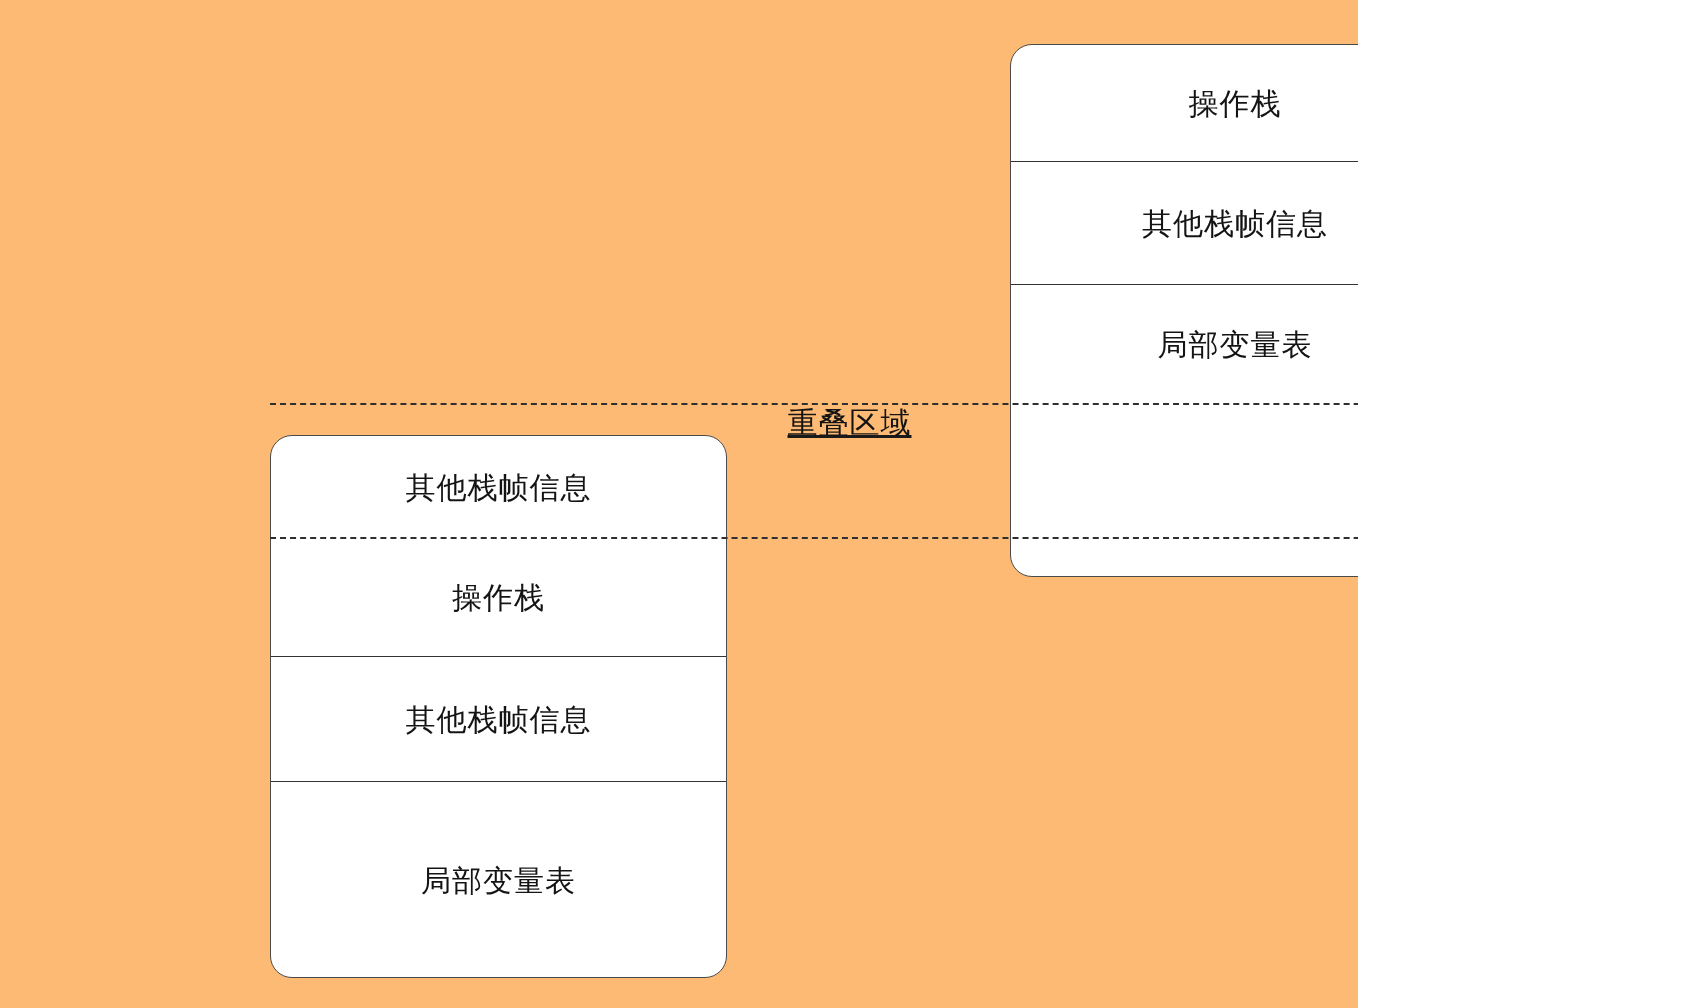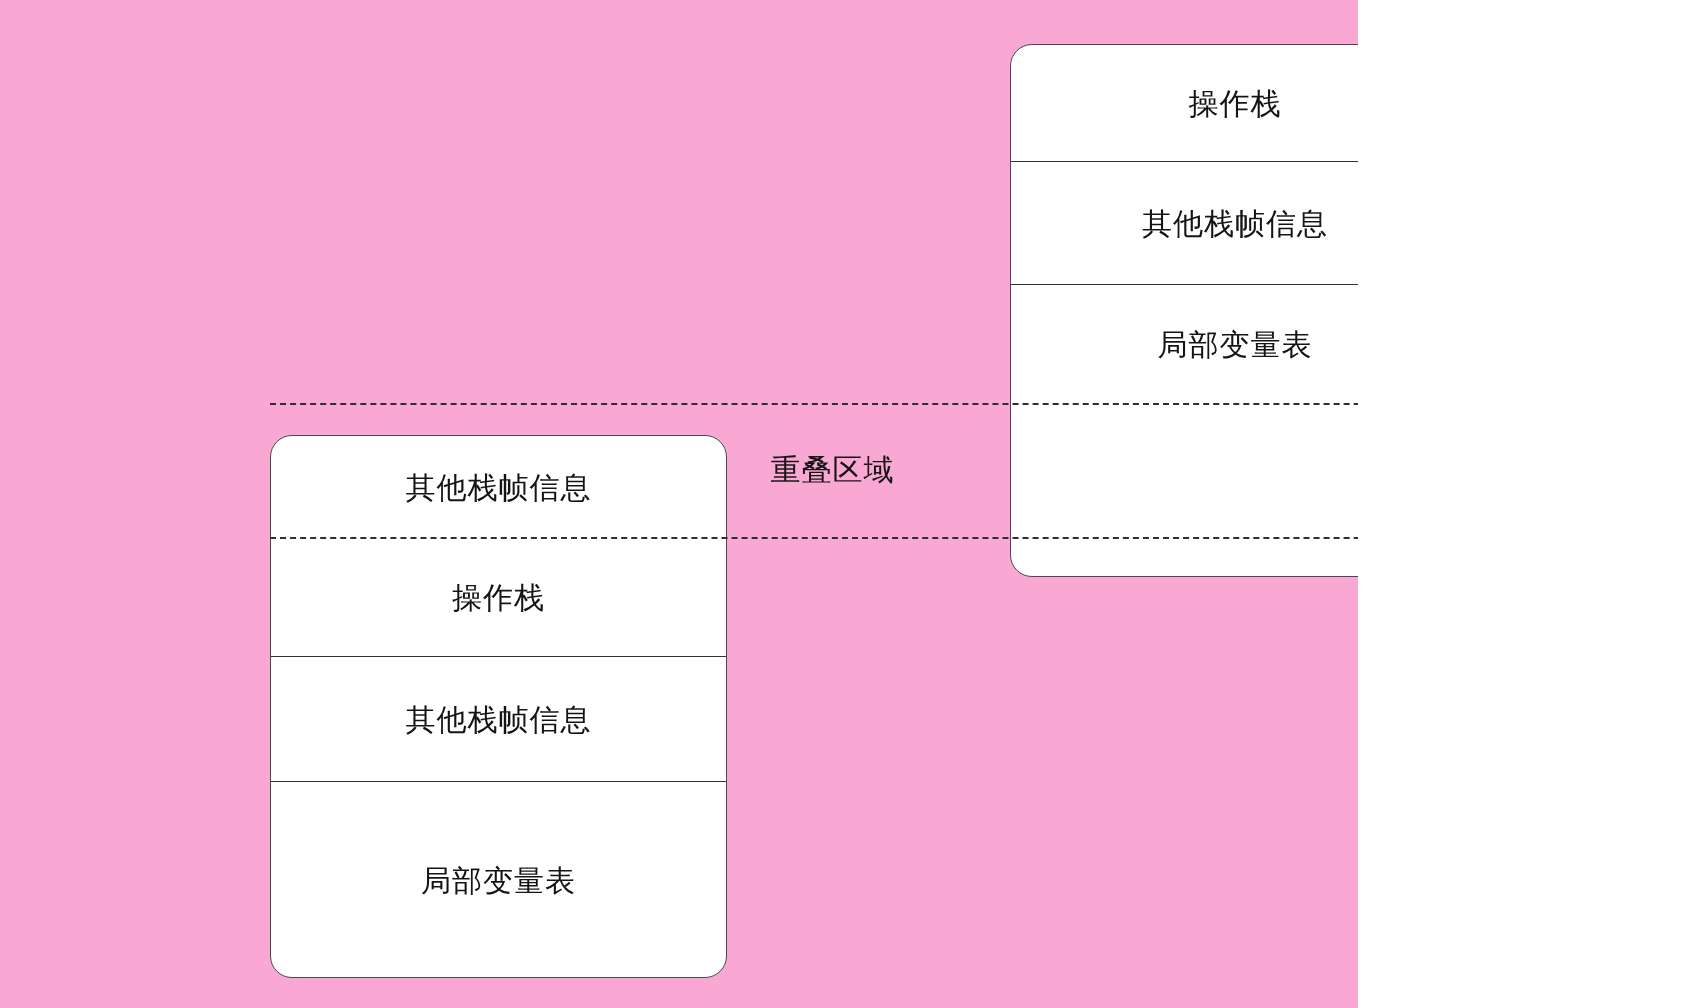--- a/index.html
+++ b/index.html
@@ -9,21 +9,21 @@
     background: #ffffff;
   }
   body {
     font-family: "DejaVu Serif", "Liberation Serif", serif;
     color: #1a1a1a;
   }
   #canvas {
     position: relative;
     width: 1358px;
     height: 1008px;
-    background: #f9a8d4;
+    background: #fdba74;
     overflow: hidden;
   }
 
   
   .frame-box {
     position: absolute;
     box-sizing: border-box;
     border: 1.6px solid #4a4a4a;
     border-radius: 22px;
     background: #ffffff;
@@ -77,28 +77,29 @@
   }
   #overlap-rule-bottom {
     left: 270px;
     width: 1190px;
     top: 537px;
   }
 
   
   #overlap-caption {
     position: absolute;
-    left: 691px;
+    left: 708px;
     top: 403px;
     width: 283px;
     height: 134px;
     display: flex;
-    align-items: center;
+    align-items: flex-start;
     justify-content: center;
     z-index: 7;
+    text-decoration: underline;
   }
   #overlap-caption .caption-text {
     font-size: 30px;
     letter-spacing: 1px;
     white-space: nowrap;
     color: #141414;
   }
 </style>
 </head>
 <body>

